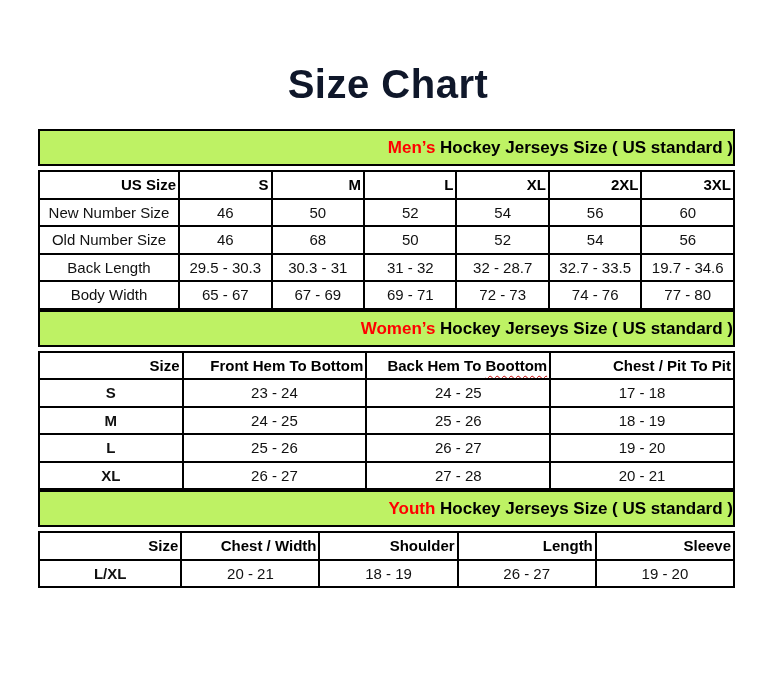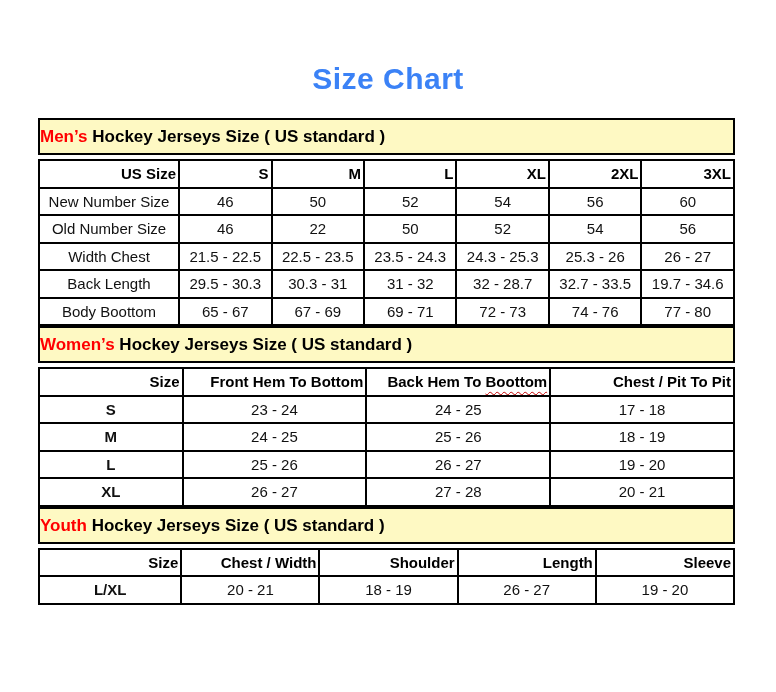--- a/index.html
+++ b/index.html
@@ -11,36 +11,36 @@
   body {
     width: 776px;
     height: 692px;
     overflow: hidden;
   }
   .page {
     padding-top: 62px;
   }
   .page-title {
     text-align: center;
-    color: #3b82f6;
-    font-size: 30px;
+    color: #0f172a;
+    font-size: 40px;
     font-weight: bold;
     letter-spacing: 0.5px;
     margin: 0 0 22px 0;
   }
   .chart-wrap {
     margin-left: 38px;
     width: 697px;
   }
   .section-title {
-    background: #fef9c3;
+    background: #bef264;
     border: 2.5px solid #000000;
     height: 33px;
     line-height: 33px;
-    text-align: left;
+    text-align: right;
     font-size: 17px;
     font-weight: bold;
     color: #000000;
     margin: 0 0 4px 0;
   }
   .section-title .hl {
     color: #FF0000;
   }
   table.size-table {
     width: 100%;
@@ -112,46 +112,37 @@
         <td>46</td>
         <td>50</td>
         <td>52</td>
         <td>54</td>
         <td>56</td>
         <td>60</td>
       </tr>
       <tr>
         <td>Old Number Size</td>
         <td>46</td>
-        <td>22</td>
+        <td>68</td>
         <td>50</td>
         <td>52</td>
         <td>54</td>
         <td>56</td>
-      </tr>
-      <tr>
-        <td>Width Chest</td>
-        <td>21.5 - 22.5</td>
-        <td>22.5 - 23.5</td>
-        <td>23.5 - 24.3</td>
-        <td>24.3 - 25.3</td>
-        <td>25.3 - 26</td>
-        <td>26 - 27</td>
       </tr>
       <tr>
         <td>Back Length</td>
         <td>29.5 - 30.3</td>
         <td>30.3 - 31</td>
         <td>31 - 32</td>
         <td>32 - 28.7</td>
         <td>32.7 - 33.5</td>
         <td>19.7 - 34.6</td>
       </tr>
       <tr>
-        <td>Body Boottom</td>
+        <td>Body Width</td>
         <td>65 - 67</td>
         <td>67 - 69</td>
         <td>69 - 71</td>
         <td>72 - 73</td>
         <td>74 - 76</td>
         <td>77 - 80</td>
       </tr>
     </tbody>
       </table>
 

